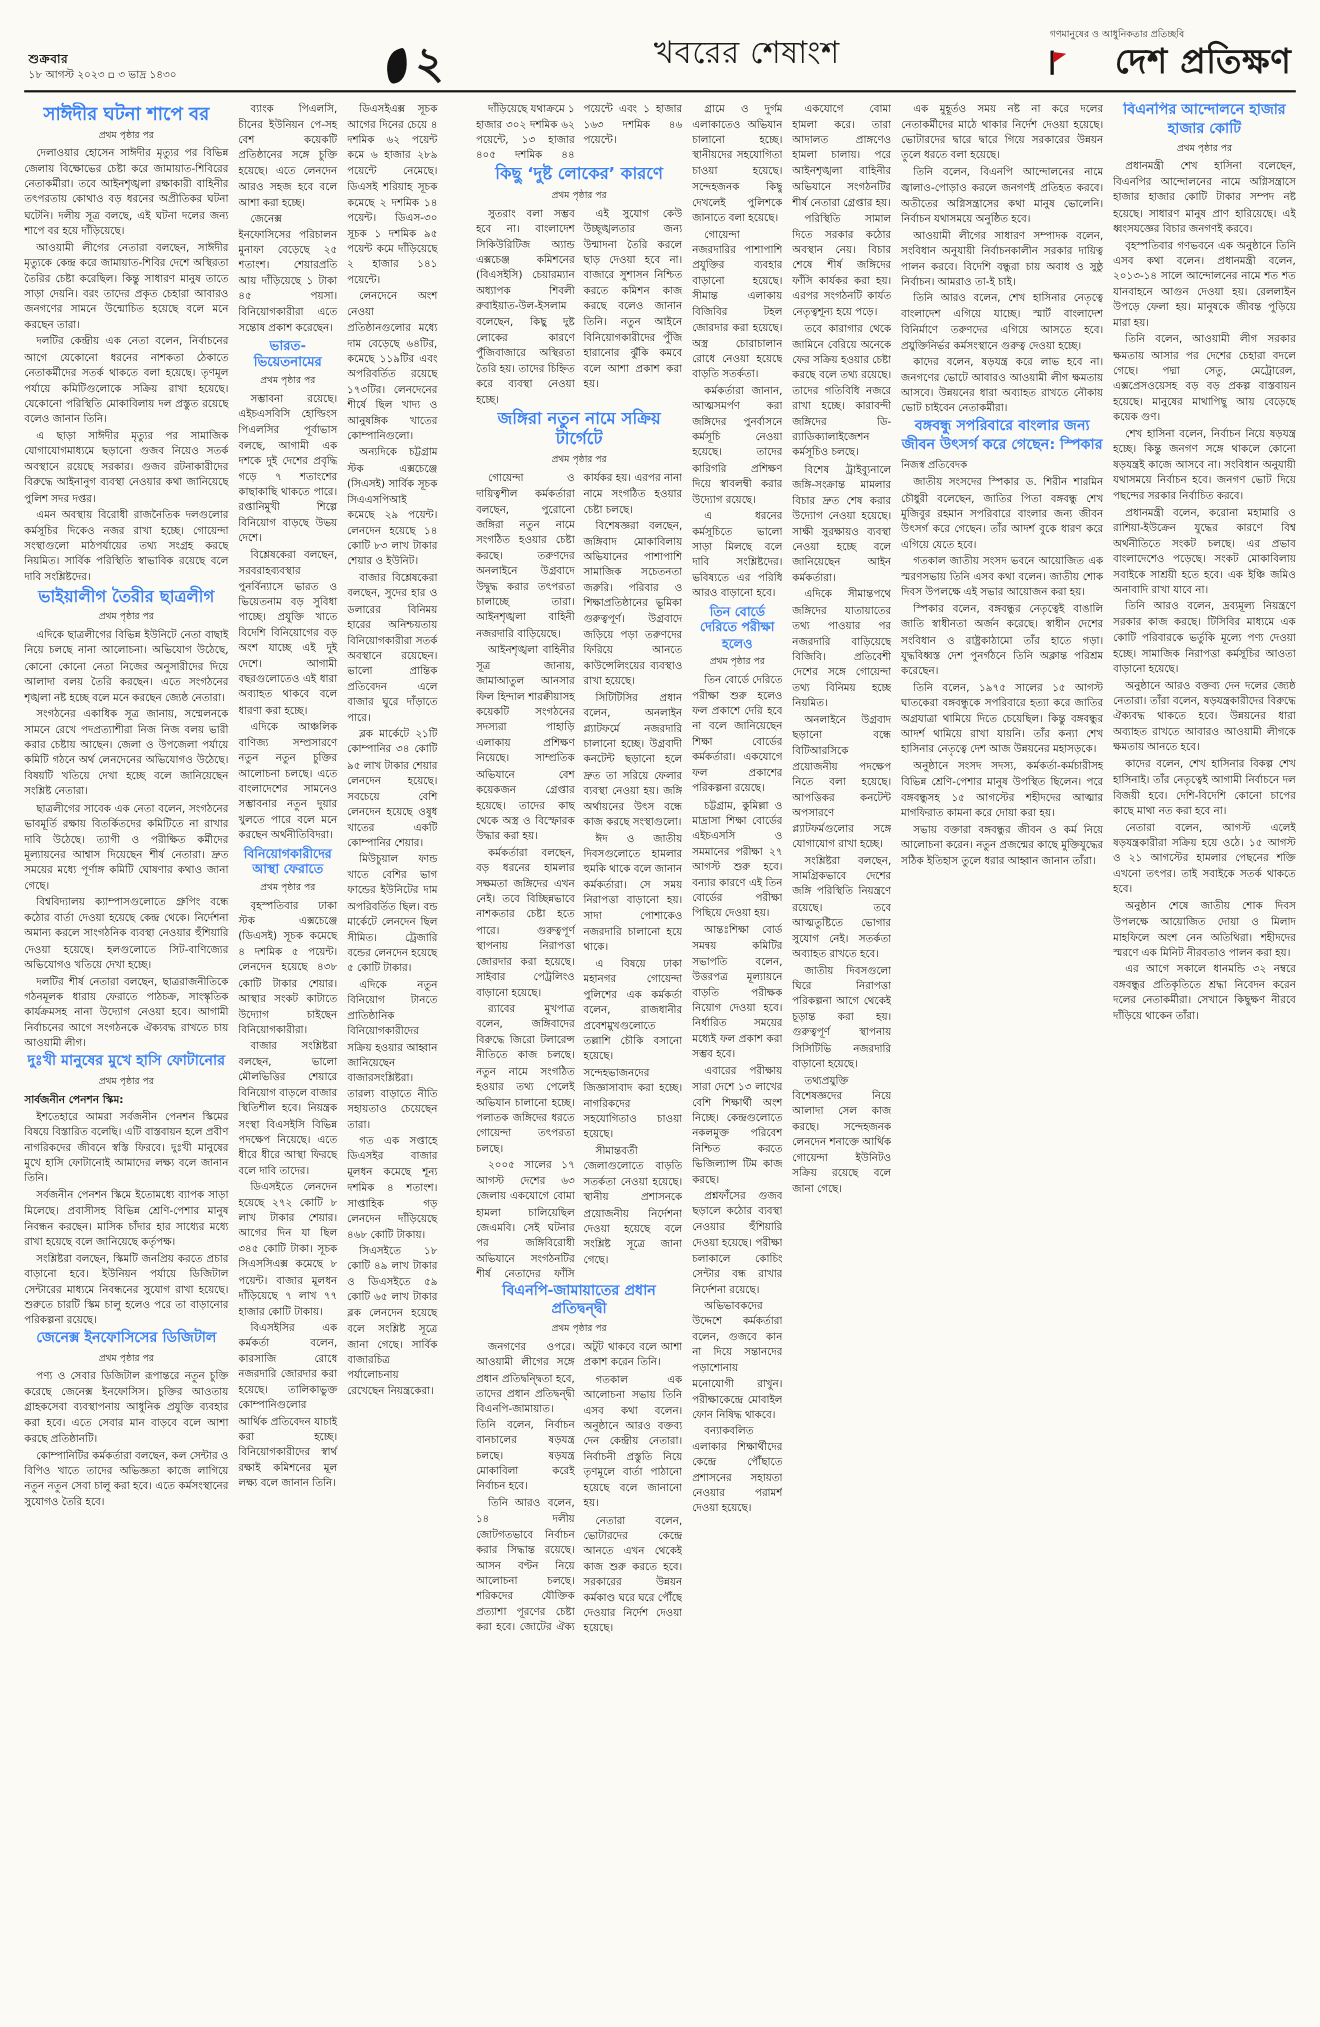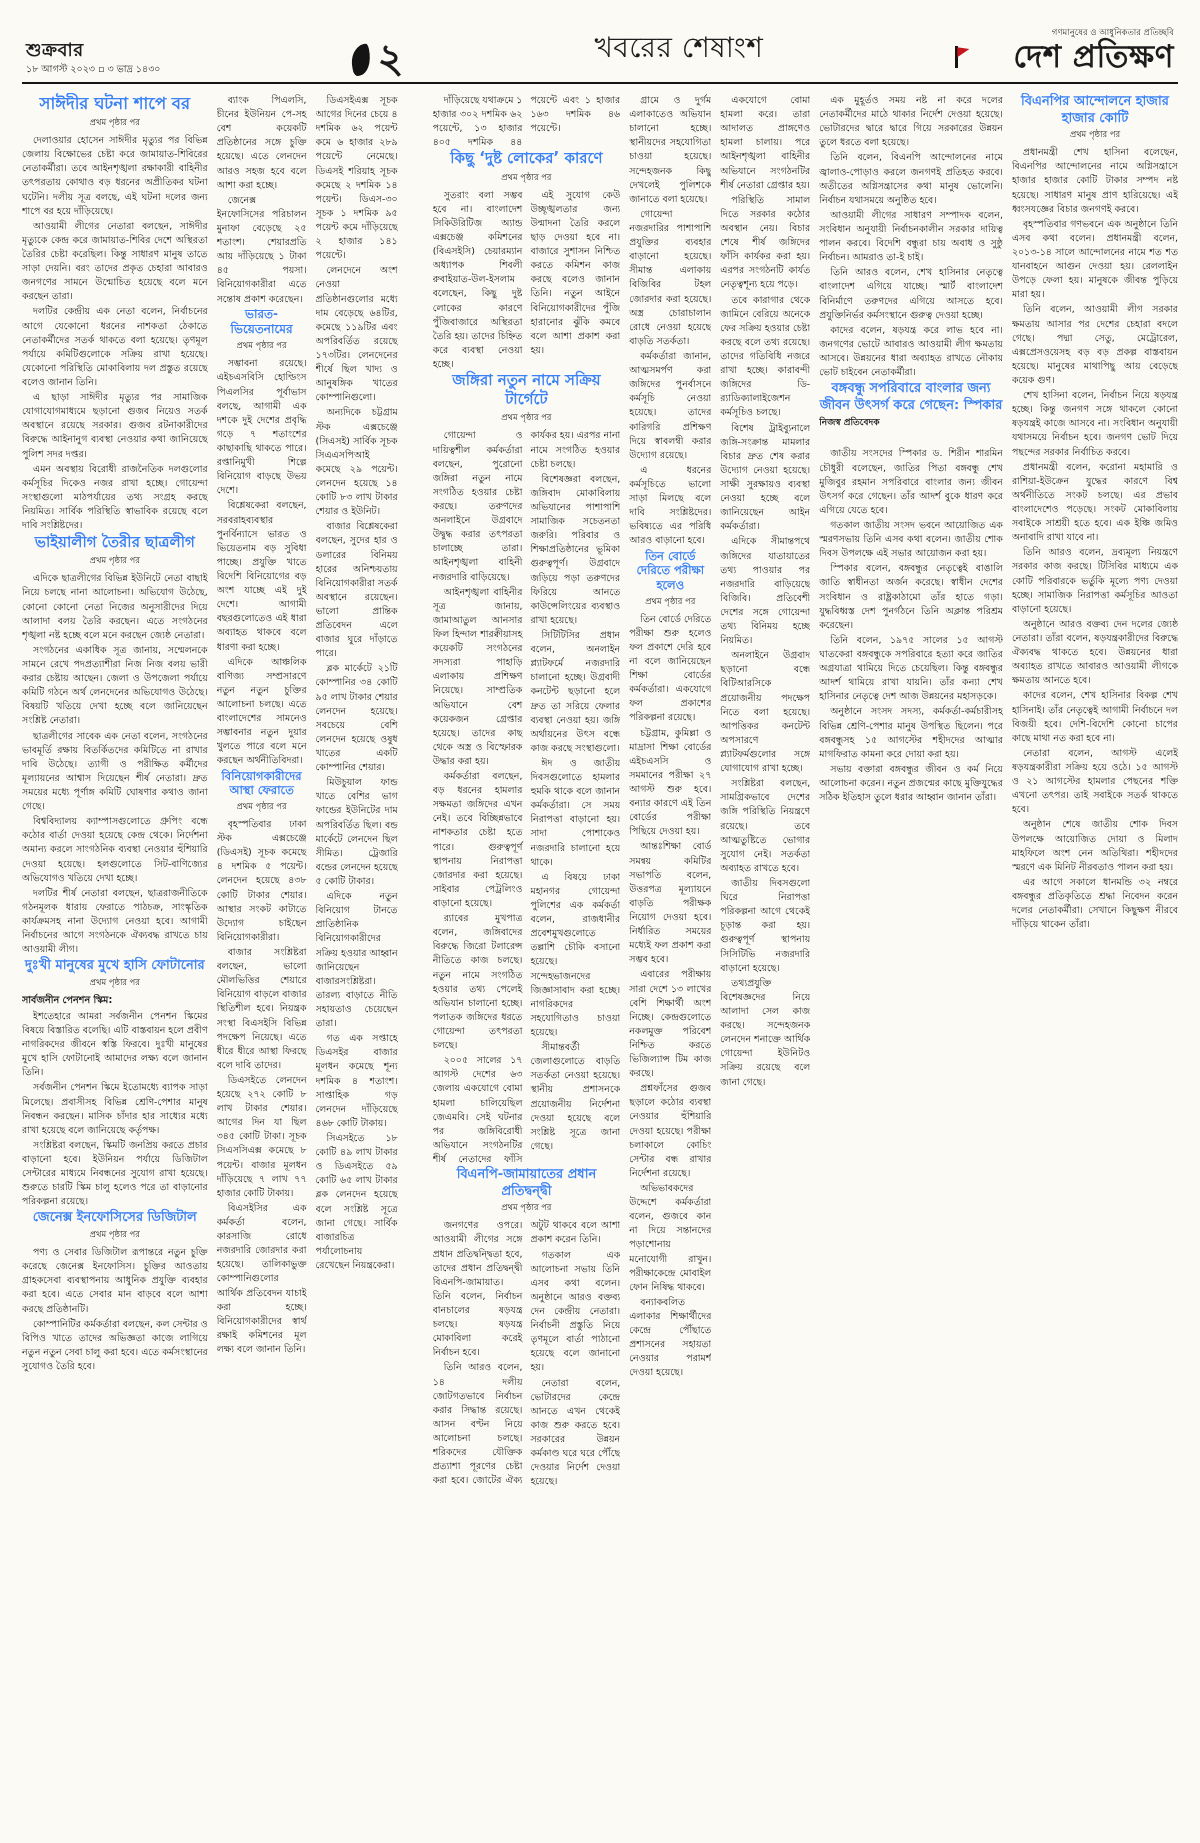--- a/index.html
+++ b/index.html
@@ -5,28 +5,28 @@
   * { margin:0; padding:0; box-sizing:border-box; }
   html,body { background:#e9e7e1; }
   body { font-family:"DejaVu Sans","Liberation Sans",sans-serif; color:#1c1c1c; }
   .page { position:relative; width:1200px; height:1843px; margin:0 auto; background:#fbfaf5;
           padding:26px 22px 12px; overflow:hidden; }
 
   
   .masthead { display:flex; align-items:flex-end; justify-content:space-between;
               padding:0 4px 7px; border-bottom:2.5px solid #151515; }
   .mh-left { line-height:1.25; }
-  .weekday { font-weight:bold; font-size:18px; letter-spacing:.5px; }
+  .weekday { font-weight:bold; font-size:11px; letter-spacing:.5px; }
   .dateline { font-size:9.5px; color:#2a2a2a; margin-top:2px; }
   .mh-page { display:flex; align-items:flex-end; gap:6px; }
   .page-orn { width:20px; height:30px; background:#141414;
               border-radius:80% 10% 70% 20% / 70% 20% 80% 20%; transform:rotate(-12deg); }
   .page-num { font-size:40px; font-weight:bold; line-height:.85; }
   .section-title { font-size:28px; font-weight:normal; letter-spacing:.5px; padding-bottom:2px; }
-  .mh-logo { text-align:right; line-height:1.15; }
+  .mh-logo { text-align:left; line-height:1.15; }
   .tagline { font-size:8.5px; color:#333; margin-bottom:2px; }
   .paper-row { display:flex; align-items:center; gap:7px; justify-content:flex-end; }
   .logo-flag { width:16px; height:22px; position:relative; }
   .logo-flag .pole { position:absolute; left:1px; top:0; width:2.5px; height:22px; background:#151515; }
   .logo-flag .flag { position:absolute; left:3px; top:1px; width:12px; height:10px; background:#c4161c;
                      clip-path:polygon(0 0,100% 18%,0 100%); }
   .paper-name { font-size:31px; font-weight:bold; letter-spacing:.5px;margin-left:36px; }
 
   
   .content { display:flex; gap:9px; margin-top:9px; height:1736px; overflow:hidden; }
@@ -40,21 +40,21 @@
   .two { columns:2; column-gap:8px; }
 
   .hl { font-weight:bold; text-align:center; color:#3b82f6; line-height:1.28; margin:7px 0 2px; }
   .hl:first-child { margin-top:0; }
   .h17 { font-size:16.5px; }
   .h15 { font-size:15px; }
   .h13 { font-size:13px; }
   .h12 { font-size:12px; }
   .h11 { font-size:11.5px; }
   .cont { font-size:8.4px; text-align:center; color:#222; margin-bottom:3px; }
-  .byline { font-size:9px; font-weight:bold; text-align:left; color:#222; margin-bottom:16px; }
+  .byline { font-size:9px; font-weight:normal; text-align:left; color:#222; margin-bottom:2px; }
   .lead-bold { font-size:9.6px; font-weight:bold; margin:3px 0 1px; }
   article { display:block; }
 </style>
 </head>
 <body>
 
 <div class="page">
 
   <header class="masthead">
     <div class="mh-left">

